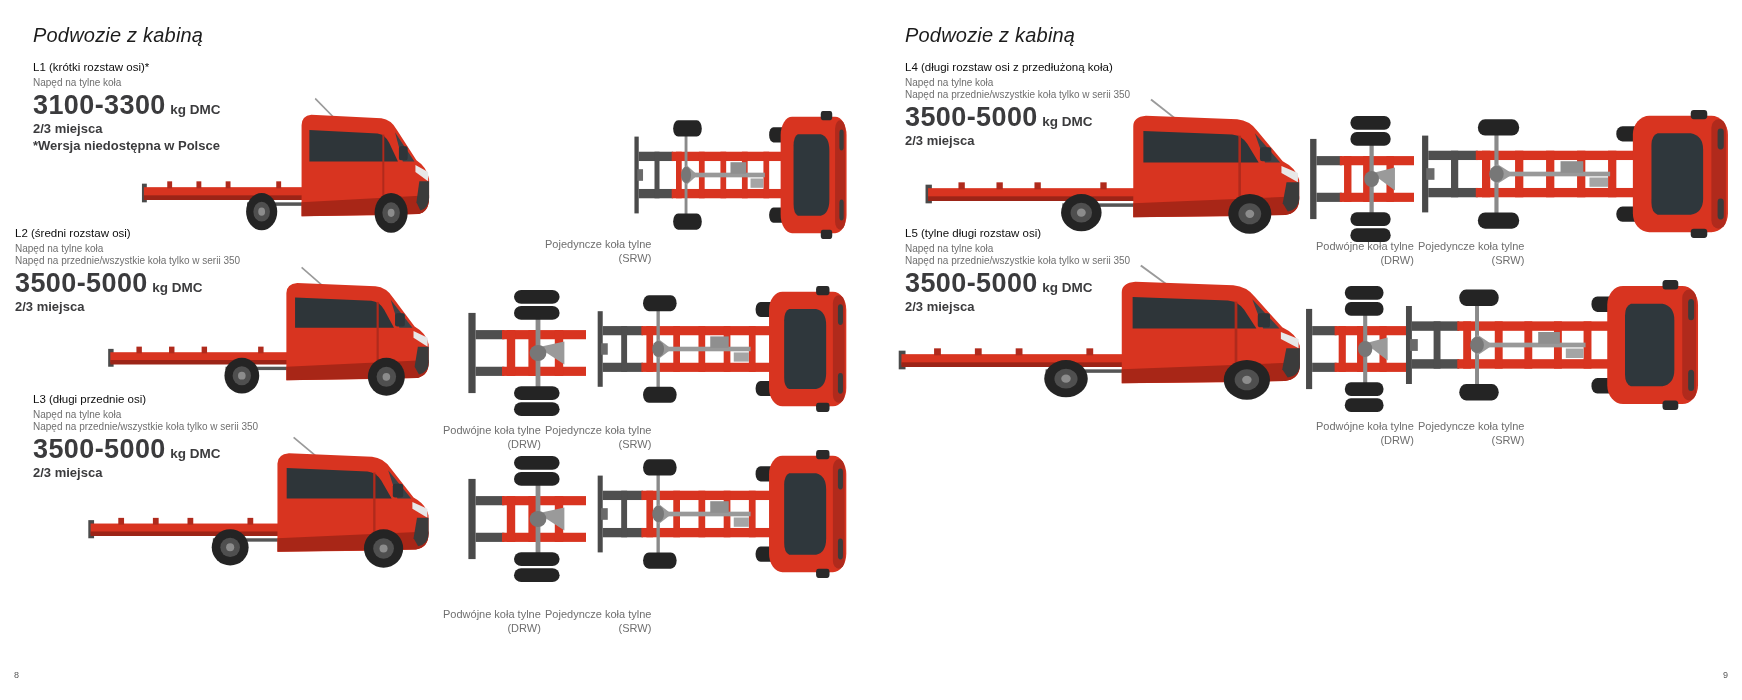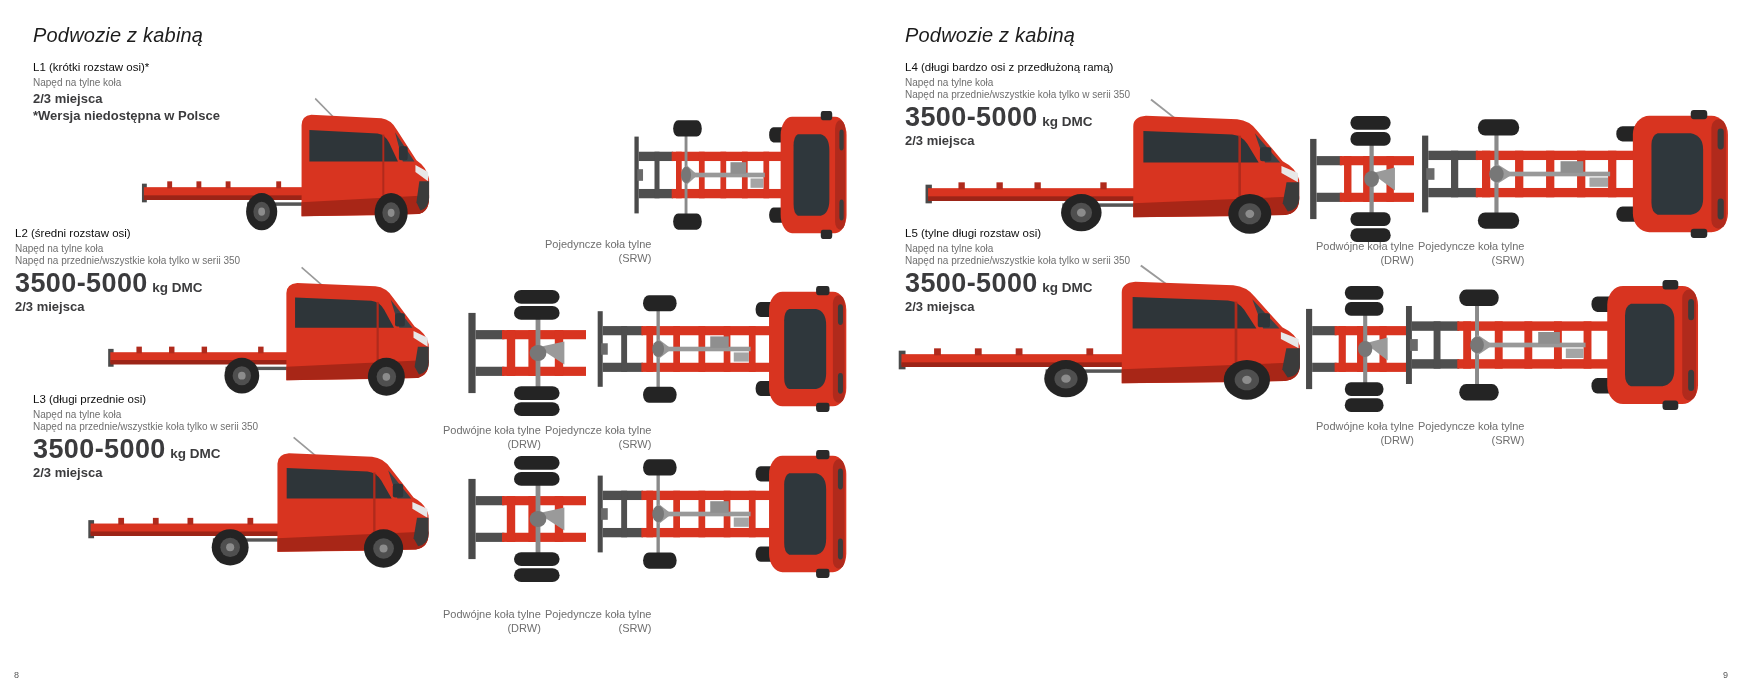--- a/index.html
+++ b/index.html
@@ -112,20 +112,21 @@
 </svg>
 
 <div id="canvas">
 
   <div class="heading" style="left:33px;top:24px">Podwozie z kabiną</div>
 
   <div class="spec" style="left:33px;top:61px">
     <div class="spec-title">L1 (krótki rozstaw osi)*</div>
     <div class="spec-drive">Napęd na tylne koła</div>
 
+    <div class="spec-weight"><span class="w-num">3100-3300</span> <span class="w-unit">kg DMC</span></div>
     <div class="spec-seats">2/3 miejsca</div>
     <div class="spec-note">*Wersja niedostępna w Polsce</div>
   </div>
   <svg class="illus" style="left:140px;top:95px;width:292px;height:140px" viewBox="0 0 300 120" preserveAspectRatio="none">
       <use href="#truck-side"></use>
     </svg>
   <svg class="illus" style="left:633px;top:111px;width:215px;height:128px" viewBox="0 0 300 110" preserveAspectRatio="none">
       <use href="#top-srw"></use>
     </svg>
   <div class="caption" style="left:545px;top:237px">
@@ -183,21 +184,21 @@
   <div class="caption" style="left:545px;top:607px">
     <div>Pojedyncze koła tylne</div>
     <div>(SRW)</div>
   </div>
 
   <div class="pagenum" style="left:14px;top:670px">8</div>
 
   <div class="heading" style="left:905px;top:24px">Podwozie z kabiną</div>
 
   <div class="spec" style="left:905px;top:61px">
-    <div class="spec-title">L4 (długi bardzo osi z przedłużoną ramą)</div>
+    <div class="spec-title">L4 (długi rozstaw osi z przedłużoną koła)</div>
     <div class="spec-drive">Napęd na tylne koła</div>
     <div class="spec-drive">Napęd na przednie/wszystkie koła tylko w serii 350</div>
     <div class="spec-weight"><span class="w-num">3500-5000</span> <span class="w-unit">kg DMC</span></div>
     <div class="spec-seats">2/3 miejsca</div>
 
   </div>
   <svg class="illus" style="left:923px;top:96px;width:380px;height:140px" viewBox="0 0 300 120" preserveAspectRatio="none">
       <use href="#truck-side"></use>
     </svg>
   <svg class="illus" style="left:1308px;top:116px;width:106px;height:126px" viewBox="0 0 100 110" preserveAspectRatio="none">

